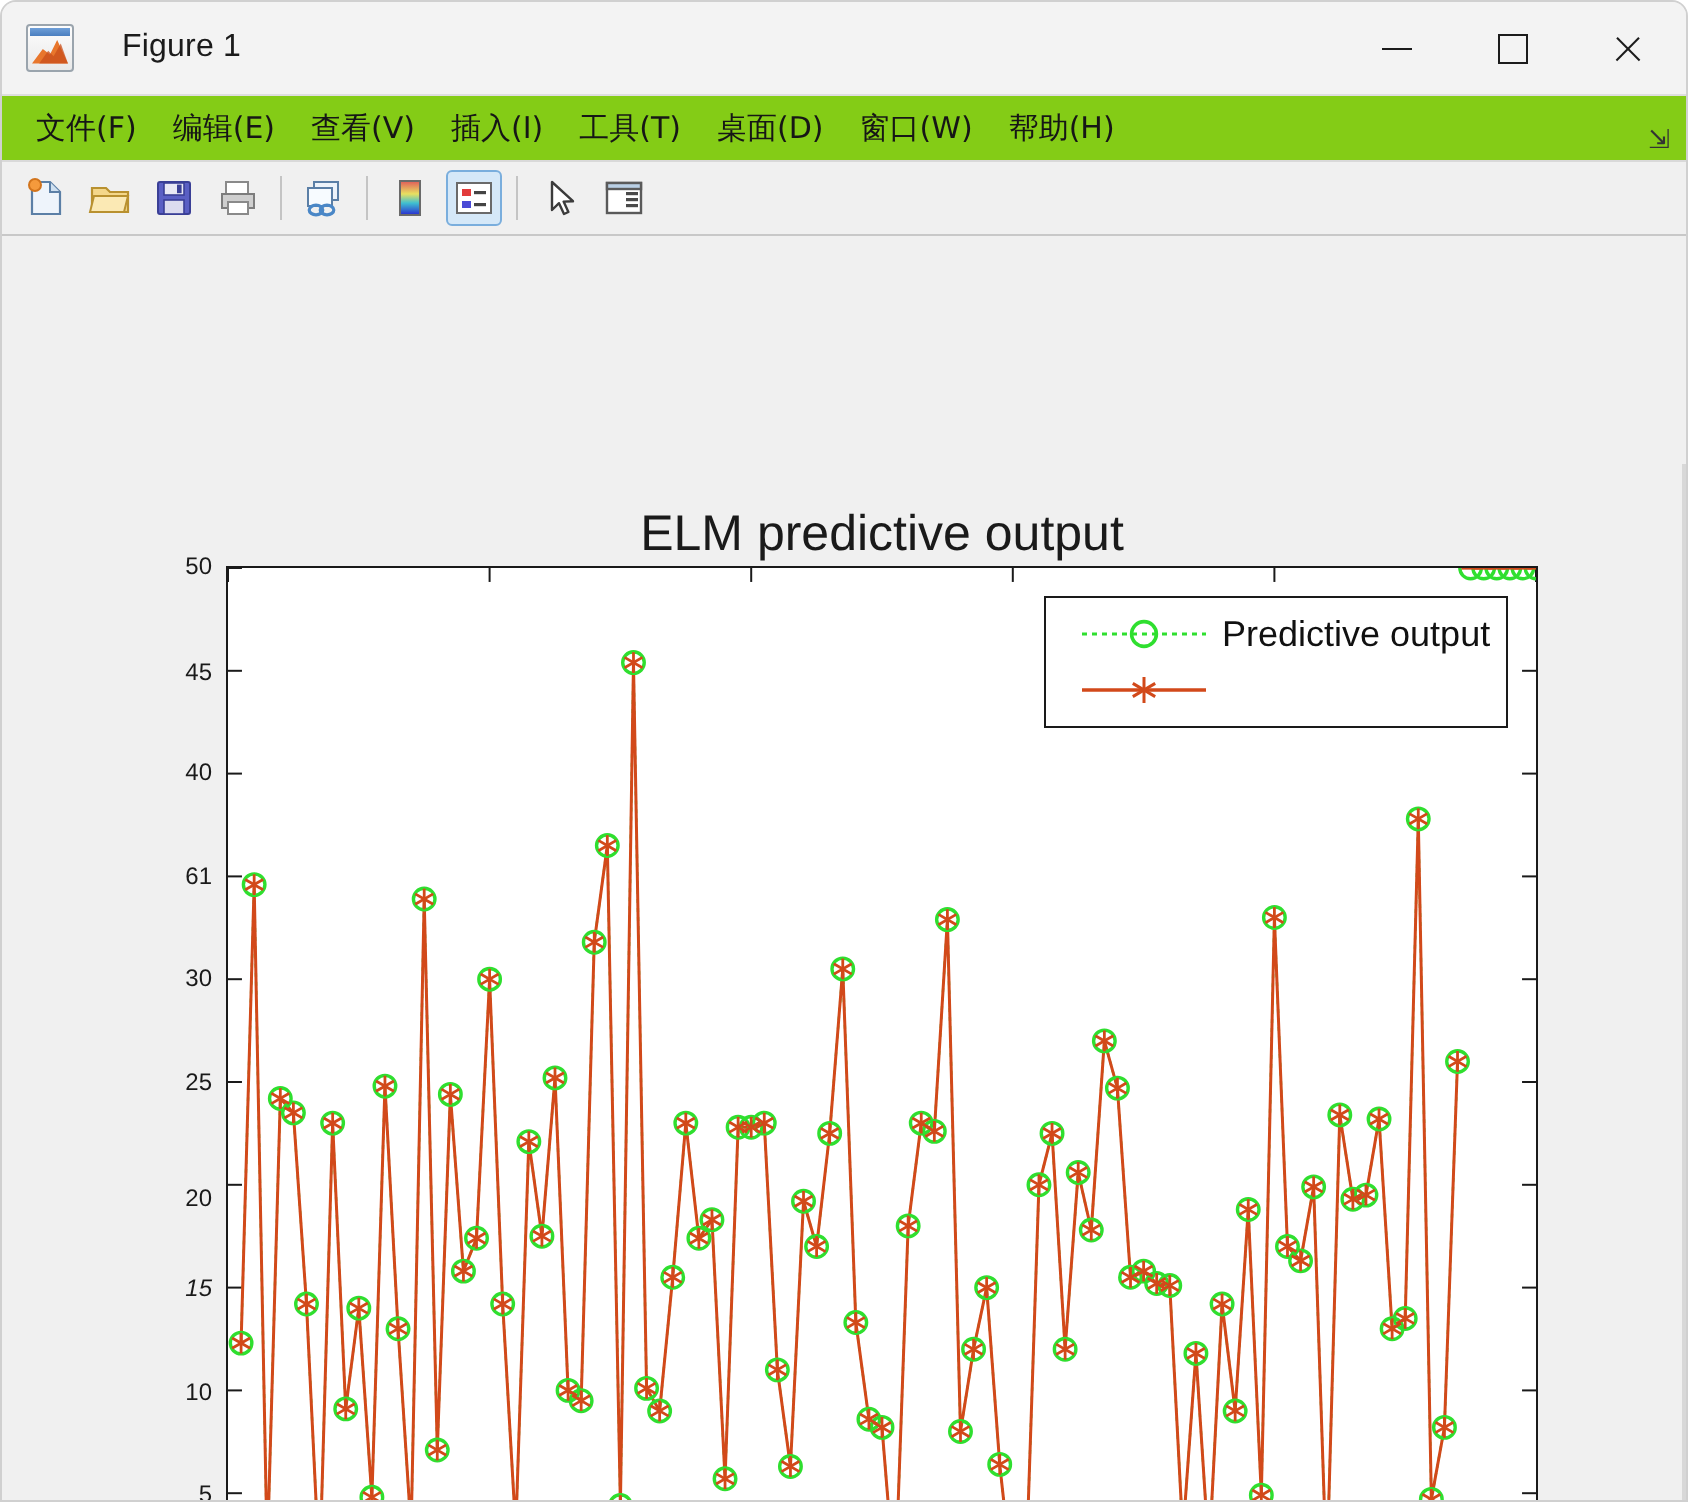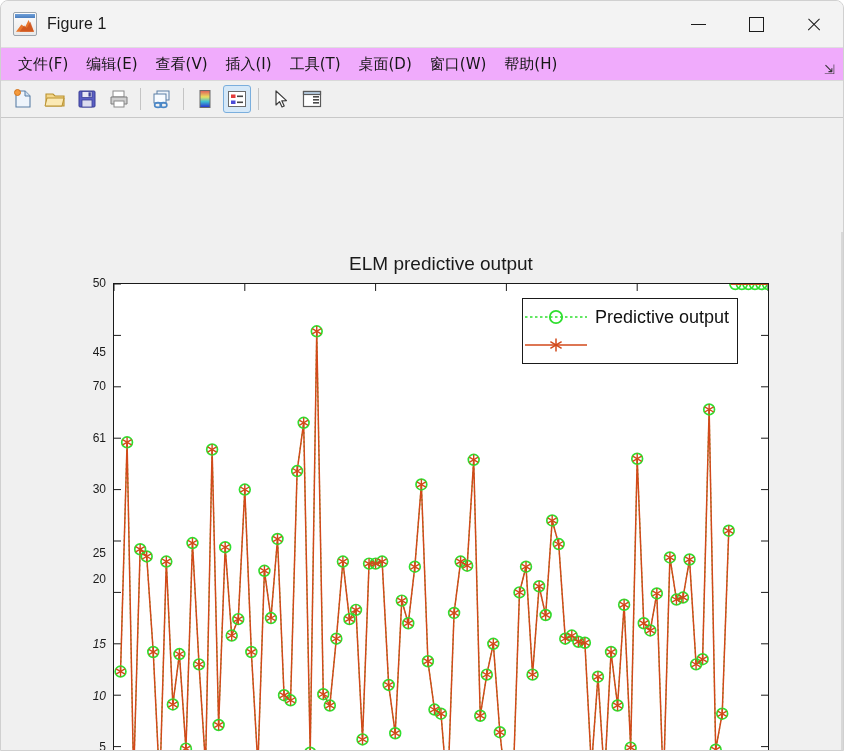--- a/index.html
+++ b/index.html
@@ -25,20 +25,21 @@
   }
 
   
   #titlebar {
     position: relative;
     height: 46px;
     background: #f3f3f3;
     display: flex;
     align-items: center;
     border-bottom: 1px solid #dedede;
+    gap: 14px;
   }
   #app-icon {
     width: 22px; height: 22px;
     margin-left: 12px;
     background: linear-gradient(#fdfdfd, #e9e9e9);
     border: 1px solid #9aa4ad;
     border-radius: 2px;
     position: relative;
     flex: 0 0 auto;
   }
@@ -86,21 +87,21 @@
     left: 0; top: 50%;
     width: 100%; height: 1.4px;
     background: currentColor;
   }
   .glyph-close::before { transform: rotate(45deg); }
   .glyph-close::after  { transform: rotate(-45deg); }
 
   
   #menubar {
     height: 32px;
-    background: #f0abfc;
+    background: #84cc16;
     display: flex;
     align-items: center;
     padding-left: 8px;
     border-bottom: 1px solid #d9d9d9;
     position: relative;
   }
   .menu-item {
     font-size: 15px;
     color: #161616;
     padding: 3px 9px;
@@ -145,21 +146,21 @@
     width: 844px;
     height: 635px;
     background: #f0f0f0;
   }
   #plot-title {
     position: absolute;
     left: 112px;
     width: 656px;
     top: 135px;
     text-align: center;
-    font-size: 19px;
+    font-size: 25px;
     color: #1a1a1a;
     font-family: "Liberation Sans", sans-serif;
   }
   #axes {
     position: absolute;
     left: 112px;
     top: 165px;
     width: 656px;
     height: 516px;
     background: #ffffff;
@@ -183,21 +184,21 @@
     top: 165px;
     width: 45px;
     height: 516px;
   }
   #legend {
     position: absolute;
     left: 521px;
     top: 180px;
     background: #ffffff;
     border: 1px solid #1a1a1a;
-    padding: 4px 8px 4px 0;
+    padding: 4px 8px 4px 16px;
     box-sizing: border-box;
   }
   .legend-row {
     display: flex;
     align-items: center;
     height: 28px;
   }
   .legend-sample { width: 66px; height: 20px; flex: 0 0 auto; }
   .legend-text {
     font-size: 18px;
@@ -340,28 +341,28 @@
       </svg>
     </div>
   </div>
 
   <div id="figure-area">
 
     <div id="plot-title">ELM predictive output</div>
 
     <div id="ytick-layer">
         <div class="ytick-label" style="top: 464.4px;">5</div>
-        <div class="ytick-label" style="top: 412.8px; font-style: italic;">10</div>
+        <div class="ytick-label" style="top: 412.8px;">10</div>
         <div class="ytick-label" style="top: 361.2px; font-style: italic;">15</div>
-        <div class="ytick-label" style="top: 296px;">20</div>
-        <div class="ytick-label" style="top: 258px; margin-top: 12px;">25</div>
+        <div class="ytick-label" style="top: 316px;">20</div>
+        <div class="ytick-label" style="top: 258px;">25</div>
         <div class="ytick-label" style="top: 206.4px;">30</div>
         <div class="ytick-label" style="top: 154.8px;">61</div>
-        <div class="ytick-label" style="top: 103.2px;">70</div>
-        <div class="ytick-label" style="top: 69px;">45</div>
+        <div class="ytick-label" style="top: 103.2px;">40</div>
+        <div class="ytick-label" style="top: 53px;">45</div>
         <div class="ytick-label" style="top: 0px;">50</div>
       </div>
 
     <div id="axes">
       <svg id="plot-svg" viewBox="0 0 656 516" preserveAspectRatio="none">
           <g stroke="#1a1a1a" stroke-width="1">
             <line x1="0" x2="0" y1="516" y2="509"></line>
             <line x1="0" x2="0" y1="0" y2="7"></line>
             <line x1="131.20000000000002" x2="131.20000000000002" y1="516" y2="509"></line>
             <line x1="131.20000000000002" x2="131.20000000000002" y1="0" y2="7"></line>

